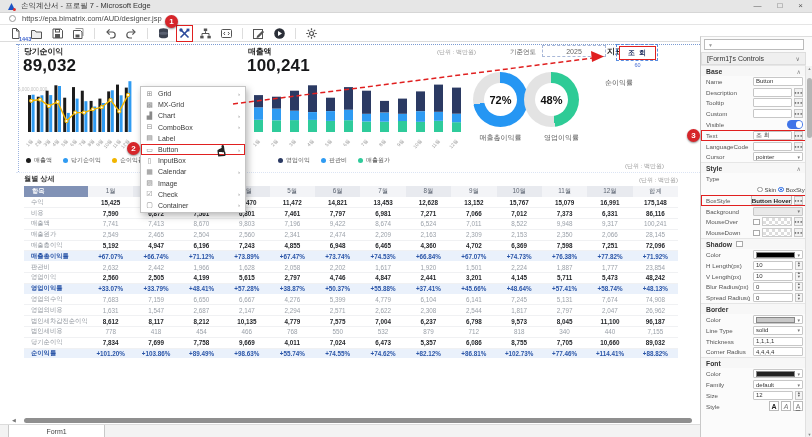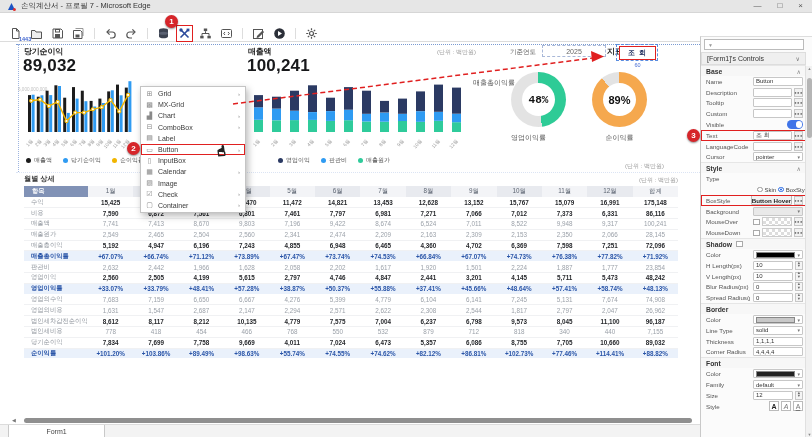--- a/index.html
+++ b/index.html
@@ -130,20 +130,24 @@
         <circle cx="7.4" cy="7.4" r="1.5" fill="#e03030"></circle>
     </svg>
     <span>손익계산서 - 프로필 7 - Microsoft Edge</span>
     <div class="winbtns">
       <span>—</span>
       <span>□</span>
       <span>×</span>
     </div>
   </div>
 
+  <div id="urlbar" class="abs">
+    <span class="pageico"></span>
+    <span>https://epa.bimatrix.com/AUD/designer.jsp</span>
+  </div>
 
   <div id="toolbar" class="abs">
       <div class="tbicon">
         <svg width="13" height="13">
           <path d="M3.5 1.5h4L10 4v7.5H3.5z" fill="#fff" stroke="#555"></path>
           <path d="M7.5 1.5V4H10" fill="none" stroke="#555"></path>
         </svg>
       </div>
       <div class="tbicon">
         <svg width="13" height="13">
@@ -361,32 +365,32 @@
     <div class="abs yearbox" style="left:526px;top:3px;width:64px;height:12px">
       <span>2025</span>
     </div>
     <div class="abs selrect" style="left:600px;top:2px;width:42px;height:17px"></div>
     <div class="abs searchbtn" style="left:604px;top:4.5px;width:35px;height:12.5px">
       <span>조 회</span>
     </div>
     <div class="abs selw" style="left:604px;top:20px;width:35px">60</div>
     <div class="abs" id="donut-row" style="left:457px;top:30px;width:240px;display:flex;gap:0">
         <div style="display: flex; flex-direction: column; align-items: center; margin-left: 0px;">
+          <div class="donut" style="background: conic-gradient(rgb(37, 150, 243) 0deg, rgb(37, 150, 243) 72%, rgb(227, 227, 227) 72%, rgb(227, 227, 227) 100%);">
+            <em>72%</em>
+          </div>
           <div class="donut-lbl">매출총이익률</div>
         </div>
-        <div style="display: flex; flex-direction: column; align-items: flex-start; margin-left: -4px; font-family: Liberation Mono, monospace;">
+        <div style="display: flex; flex-direction: column; align-items: flex-end; margin-left: -4px;">
           <div class="donut" style="background: conic-gradient(rgb(46, 203, 150) 0deg, rgb(46, 203, 150) 48%, rgb(227, 227, 227) 48%, rgb(227, 227, 227) 100%);">
             <em>48%</em>
           </div>
           <div class="donut-lbl">영업이익률</div>
         </div>
         <div style="display: flex; flex-direction: column; align-items: center; margin-left: 26px;">
-          <div class="donut" style="background: conic-gradient(rgb(245, 168, 78) 0deg, rgb(245, 168, 78) 89%, rgb(227, 227, 227) 89%, rgb(227, 227, 227) 100%);">
-            <em>89%</em>
-          </div>
           <div class="donut-lbl">순이익률</div>
         </div>
       </div>
     <div class="abs unit" style="left:540px;top:120px;width:108px;text-align:right">(단위 : 백만원)</div>
 
     <div class="abs" style="left:8px;top:132px;font-size:7.2px;font-weight:bold;color:#444">월별 상세</div>
     <div class="abs unit" style="left:562px;top:134px;width:100px;text-align:right">(단위 : 백만원)</div>
     <table id="rpt-table" class="abs" style="left:8px;top:144px">
         <colgroup>
           <col style="width:64px">

